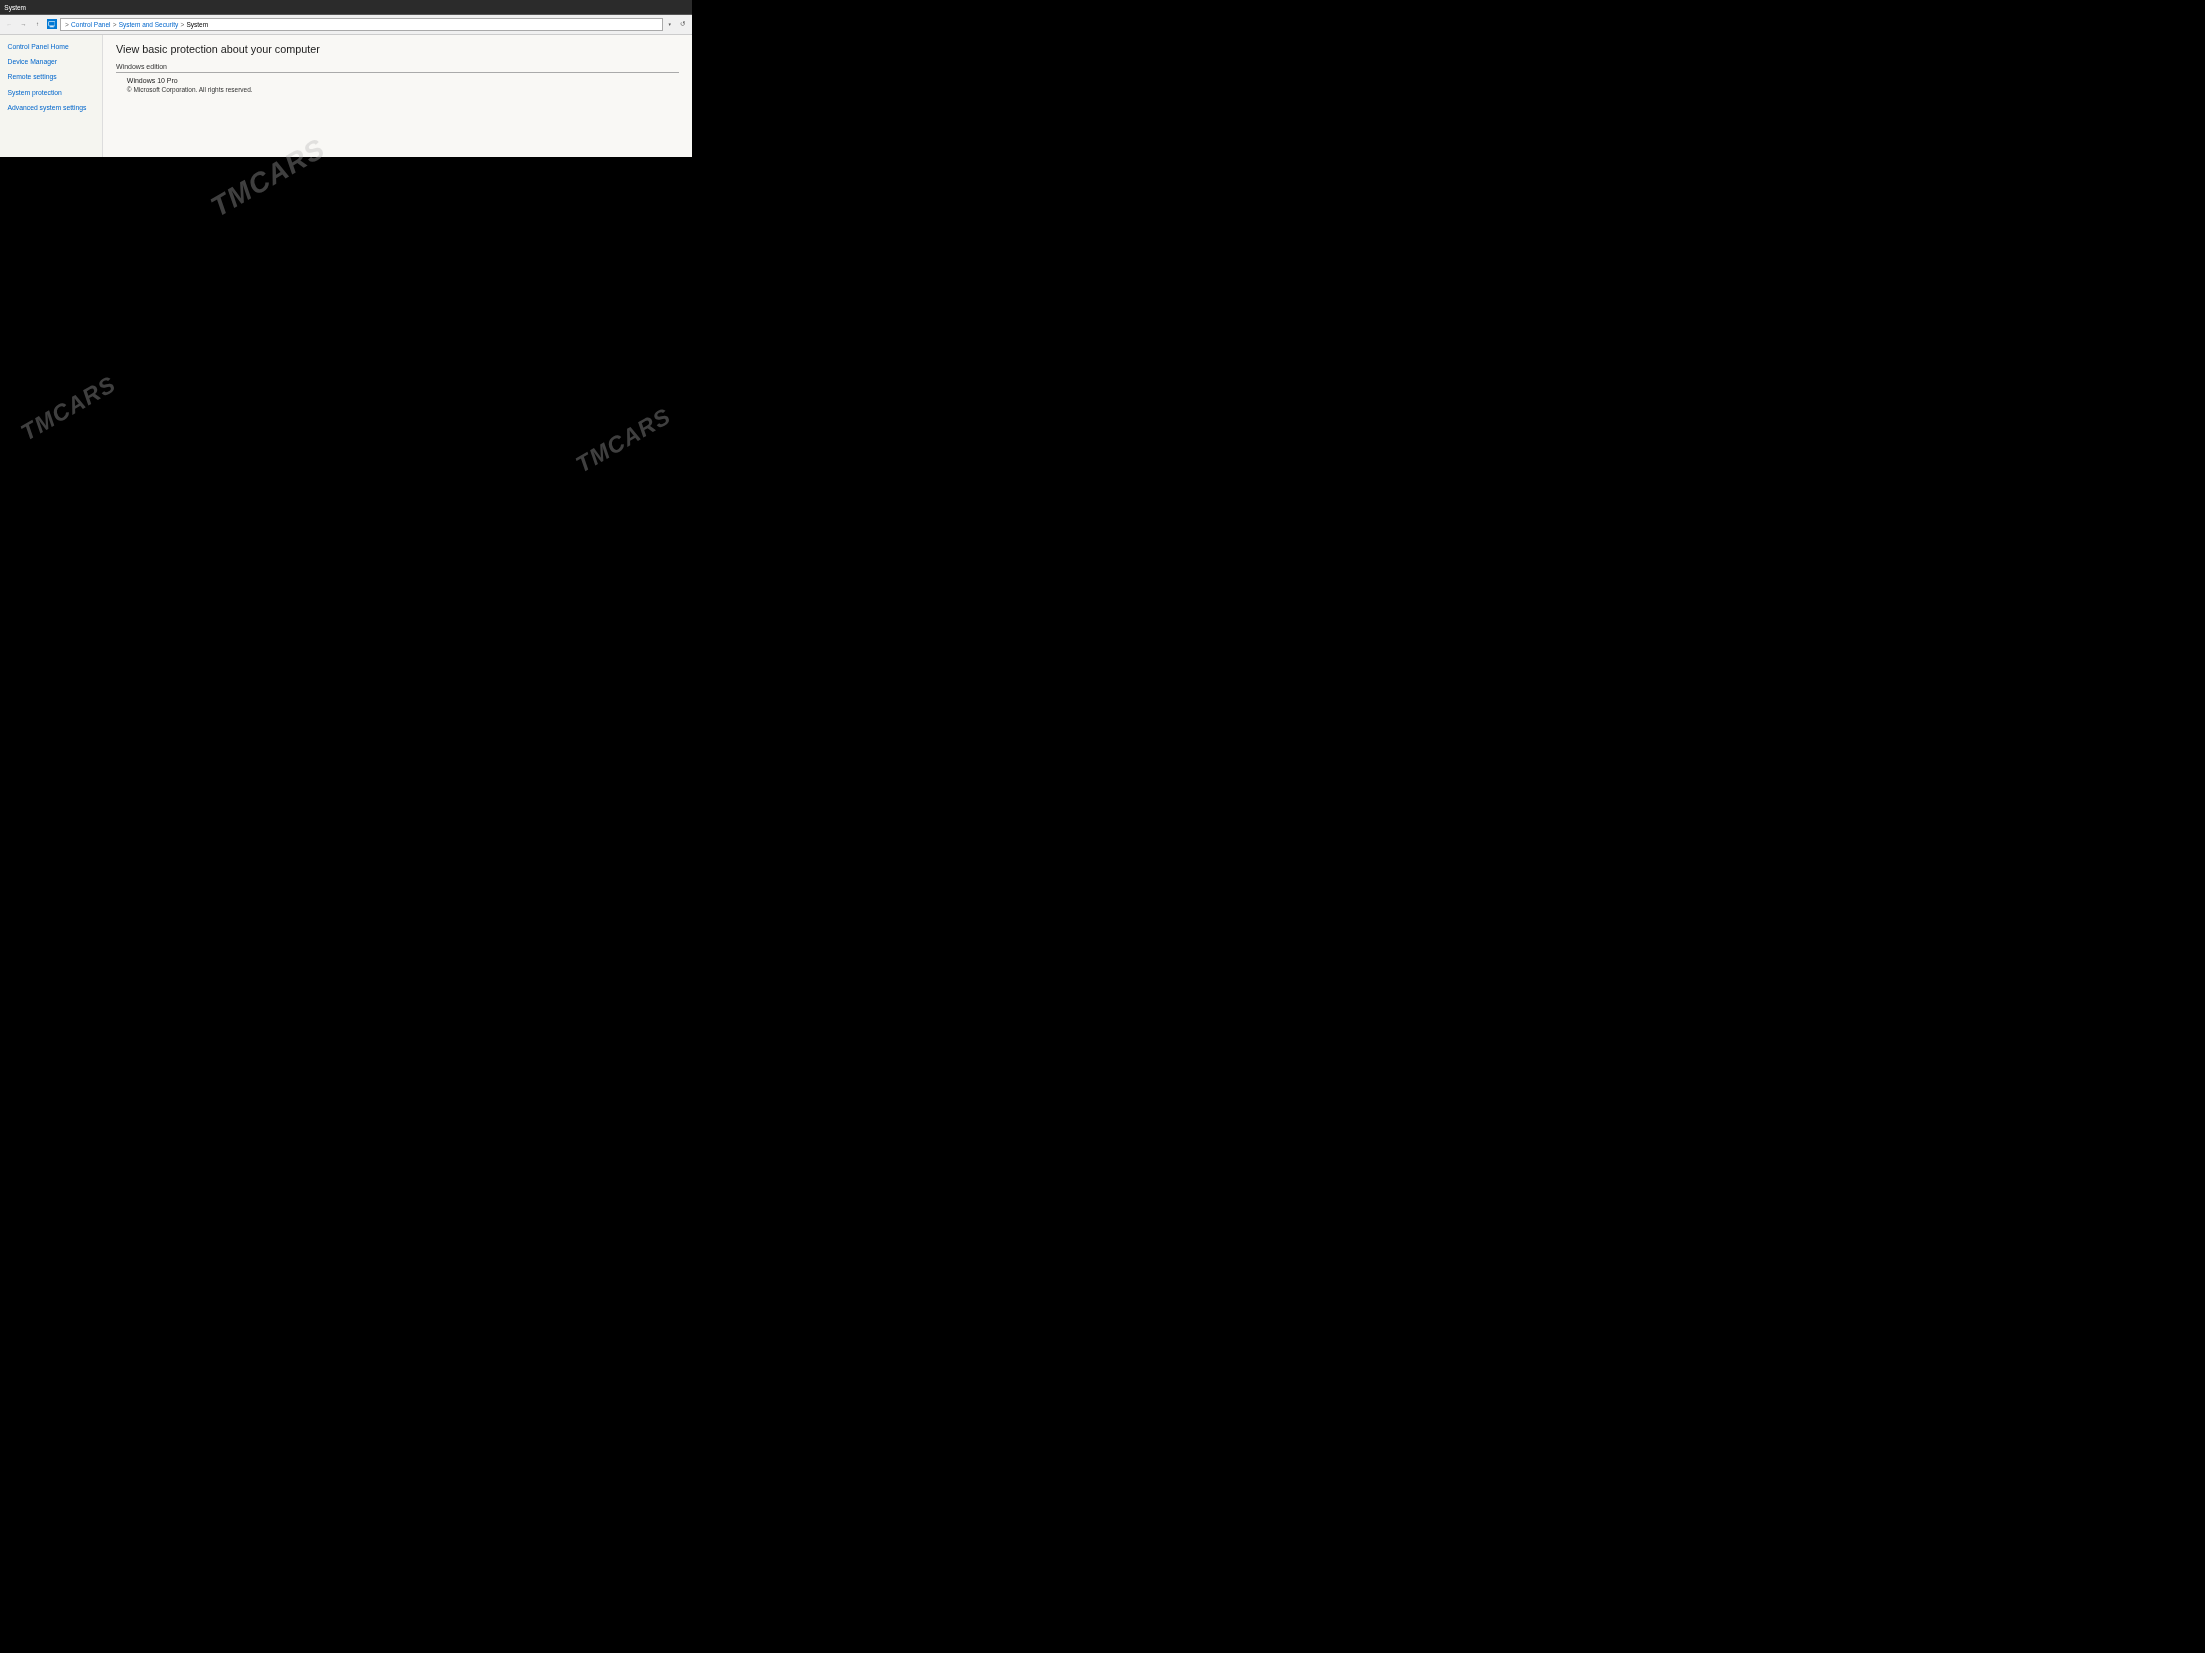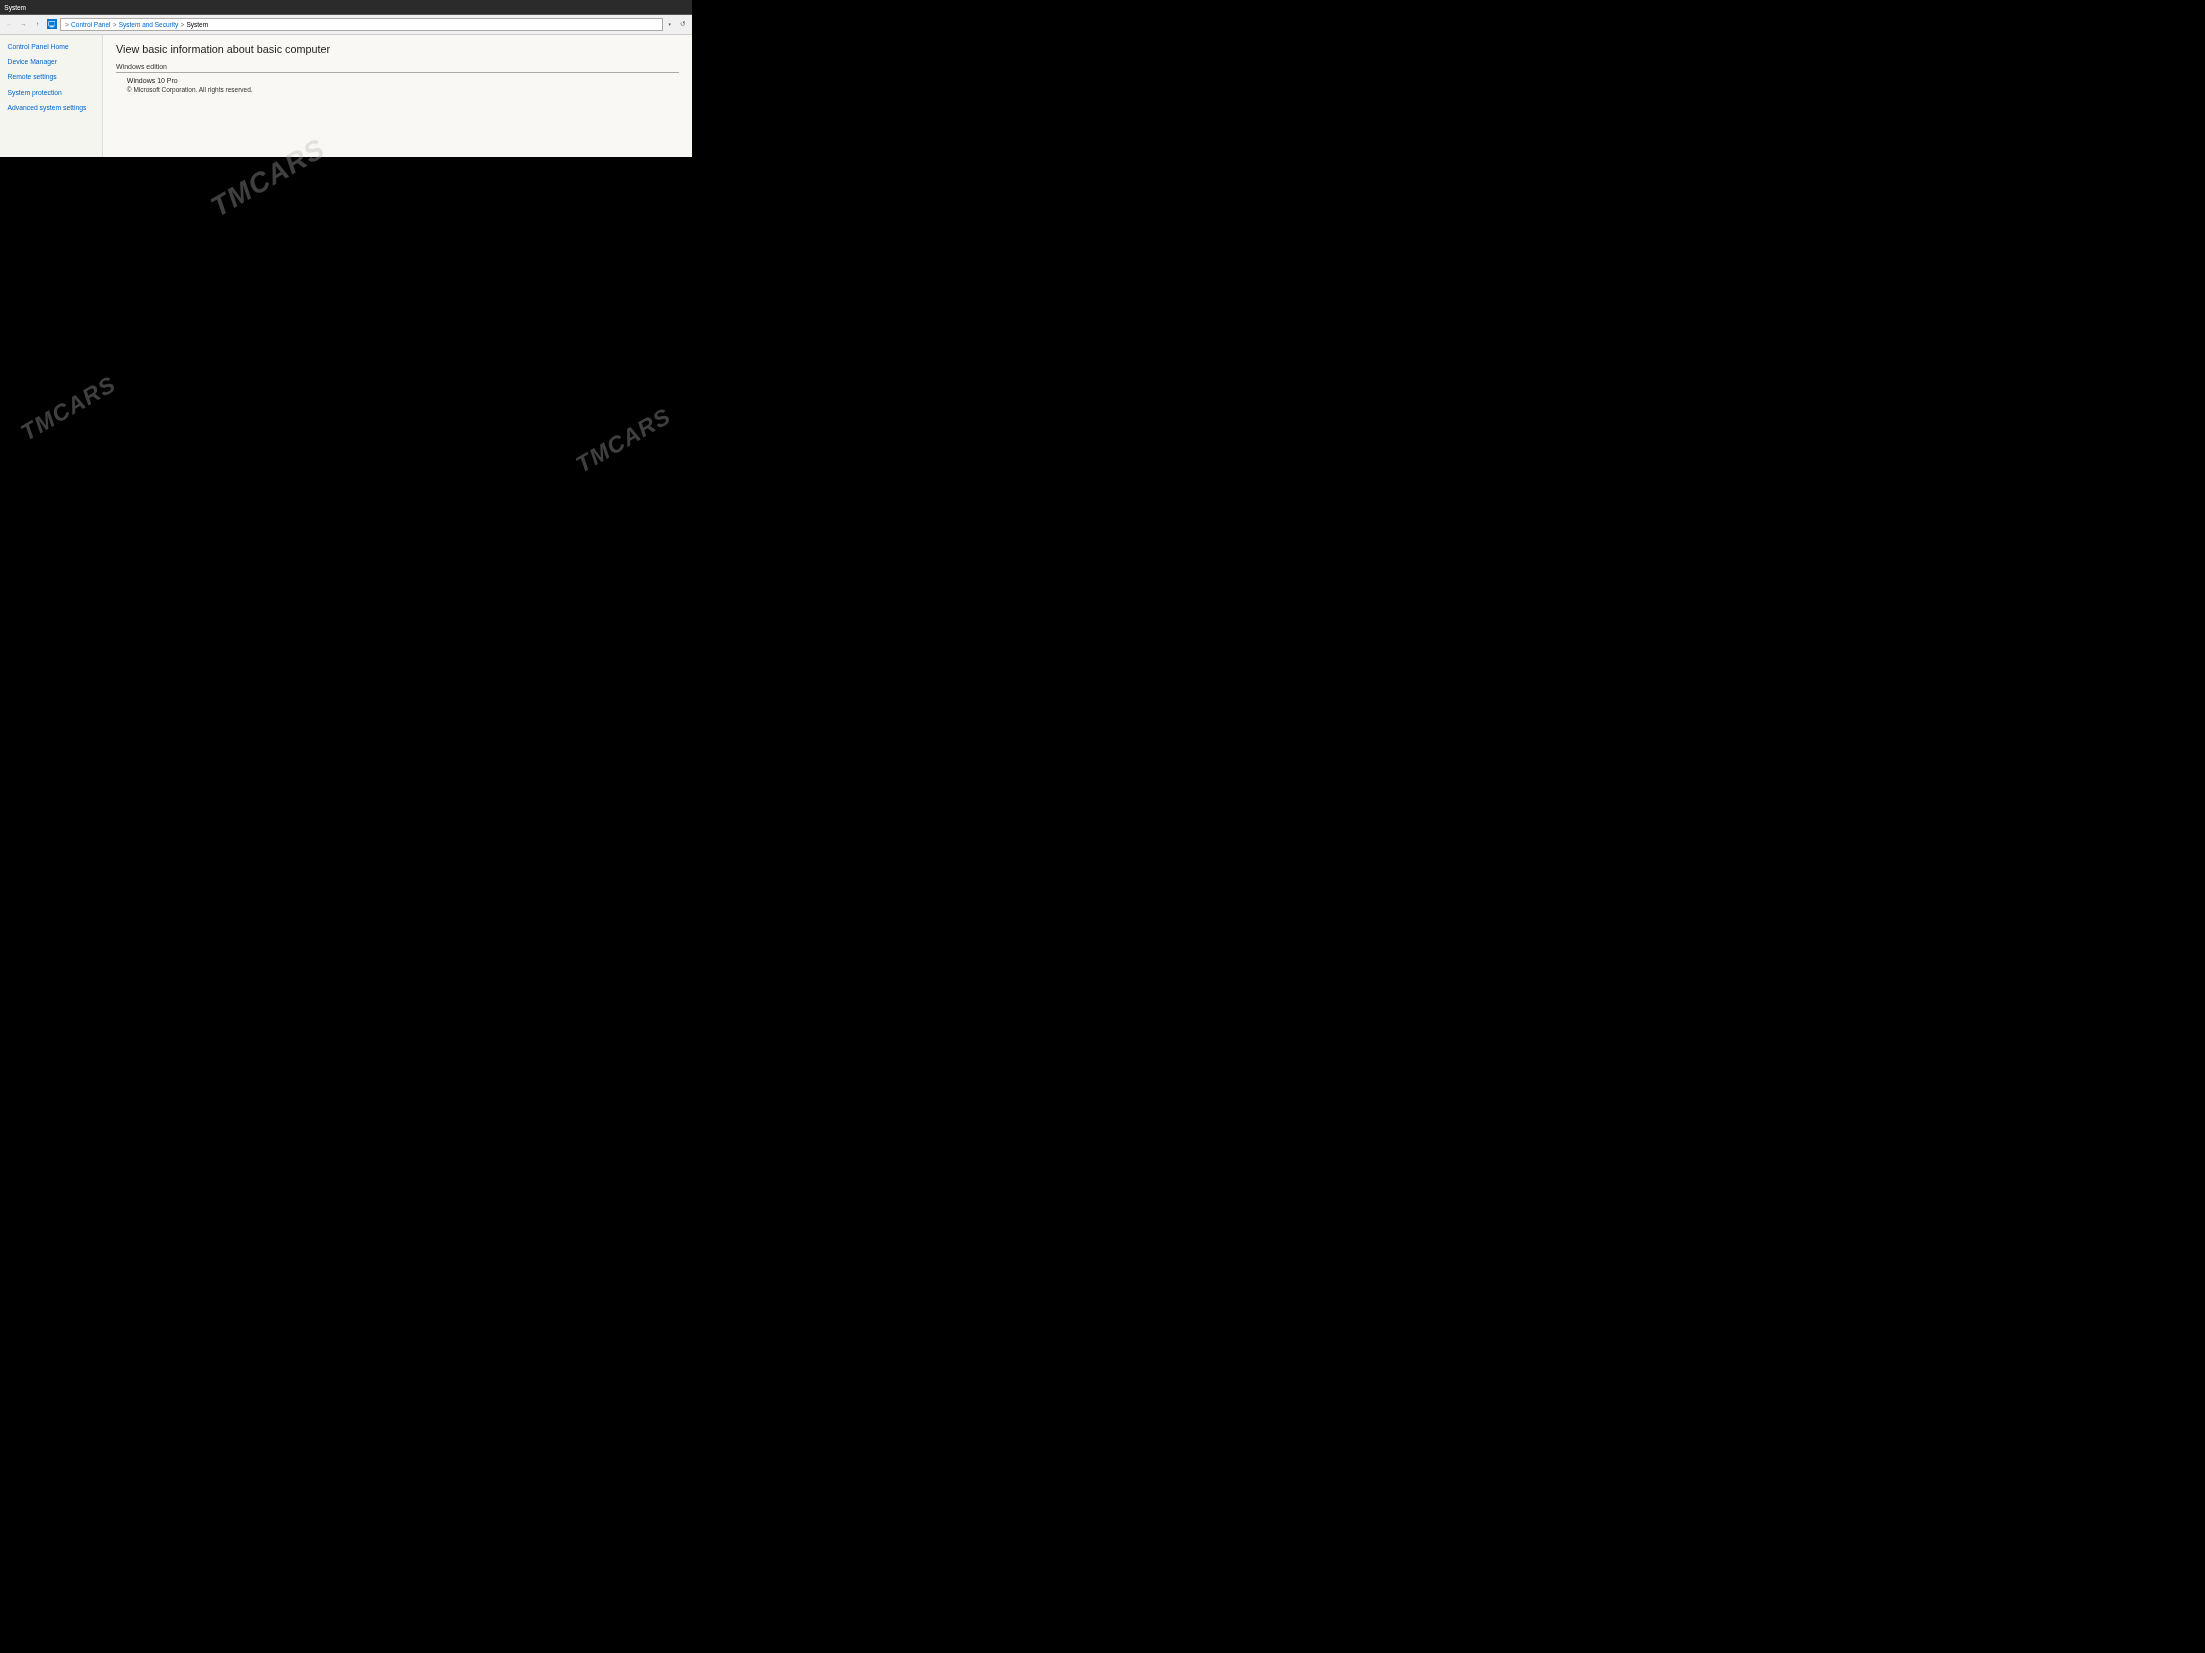--- a/index.html
+++ b/index.html
@@ -299,21 +299,21 @@
     </div>
     <div class="sidebar-item">
       <span class="sidebar-item-label">System protection</span>
     </div>
     <div class="sidebar-item">
       <span class="sidebar-item-label">Advanced system settings</span>
     </div>
   </div>
 
   <div class="content">
-    <div class="page-title">View basic information about basic computer</div>
+    <div class="page-title">View basic protection about your computer</div>
 
     <div class="section-title">Windows edition</div>
     <div class="info-text">Windows 10 Pro</div>
     <div class="info-sub">© Microsoft Corporation. All rights reserved.</div>
   </div>
 </div>
 
 <div class="dark-area"></div>
 
 <div class="watermark watermark-center">TMCARS</div>

